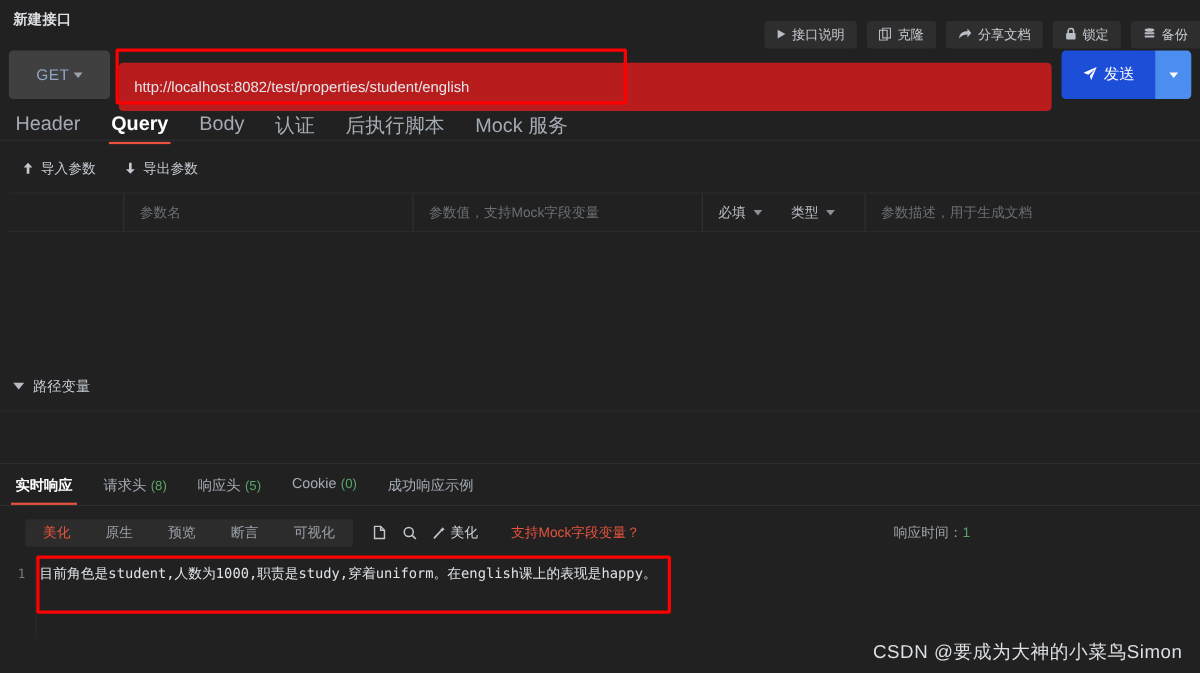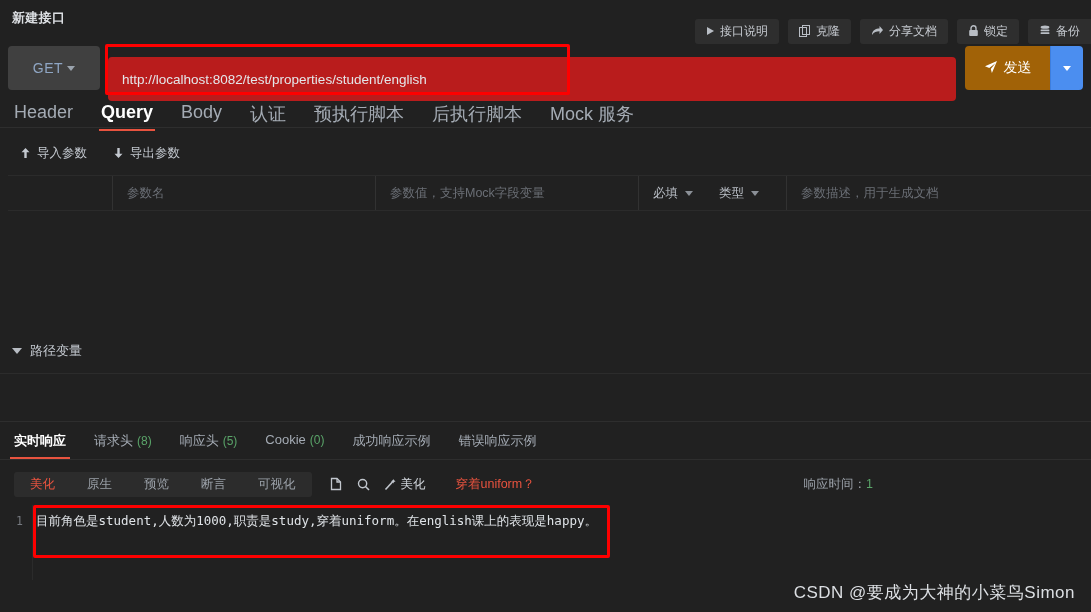--- a/index.html
+++ b/index.html
@@ -52,21 +52,21 @@
     border-right: 4px solid transparent; border-top: 5px solid #9aa3ad;
   }
   .url-input {
     position: absolute; left: 108px; top: 16px; width: 848px; height: 44px;
     background: #b91c1c; border: none; border-radius: 4px;
     color: #e4e7ea; font-size: 13.5px; font-family: inherit;
     padding: 0 14px; outline: none;
   }
   .send-btn {
     position: absolute; left: 965px; top: 5px; width: 85px; height: 44px;
-    background: #a16207; border: none; border-radius: 4px 0 0 4px;
+    background: #1d4ed8; border: none; border-radius: 4px 0 0 4px;
     color: #fff; font-size: 14px; font-family: inherit; cursor: pointer;
     display: flex; align-items: center; justify-content: center; gap: 6px;
   }
   .send-split {
     position: absolute; left: 1050px; top: 5px; width: 33px; height: 44px;
     background: #4b8ef0; border: none; border-radius: 0 4px 4px 0;
     border-left: 1px solid #3d7ede; cursor: pointer;
     display: flex; align-items: center; justify-content: center;
   }
   .send-split .caret-d { border-top-color: #fff; }
@@ -157,21 +157,21 @@
   }
   .res-t.active { color: #fff; font-weight: 600; }
   .res-t.active::after {
     content: ""; position: absolute; left: 10px; right: 10px; bottom: 0;
     height: 2px; background: #e8533f;
   }
   .cnt { color: #5aa469; font-size: 12px; }
 
   
   .resp-toolbar {
-    position: absolute; left: 4px; top: 470px; width: 869px; height: 28px;
+    position: absolute; left: 13px; top: 470px; width: 869px; height: 28px;
     display: flex; align-items: center;
   }
   .seg {
     margin-left: 10px; height: 25px; background: #2c2c2c; border-radius: 3px;
     display: flex; align-items: center;
   }
   .seg-i {
     font-size: 12.5px; color: #9ba1a9; padding: 0 16px; cursor: pointer;
     line-height: 25px;
   }
@@ -309,21 +309,20 @@
     <button class="send-split">
       <span class="caret-d"></span>
     </button>
   </div>
 
   <div class="req-tabs">
     <div class="rt">Header</div>
     <div class="rt active">Query</div>
     <div class="rt">Body</div>
     <div class="rt">认证</div>
-    <div class="rt">预执行脚本</div>
     <div class="rt">后执行脚本</div>
     <div class="rt">Mock 服务</div>
   </div>
 
   <div class="param-actions">
     <button class="pa-btn">
       <span class="ic">
         <svg width="11" height="12" viewBox="0 0 11 12">
           <path d="M5.5 1 L9.5 5.2 H6.7 V11 H4.3 V5.2 H1.5 Z" fill="currentColor"></path>
         </svg>
@@ -385,23 +384,20 @@
       <span>响应头</span>
       <span class="cnt">(5)</span>
     </div>
     <div class="res-t">
       <span>Cookie</span>
       <span class="cnt">(0)</span>
     </div>
     <div class="res-t">
       <span>成功响应示例</span>
     </div>
-    <div class="res-t">
-      <span>错误响应示例</span>
-    </div>
   </div>
 
   <div class="resp-toolbar">
     <div class="seg">
       <span class="seg-i on">美化</span>
       <span class="seg-i">原生</span>
       <span class="seg-i">预览</span>
       <span class="seg-i">断言</span>
       <span class="seg-i">可视化</span>
     </div>
@@ -421,21 +417,21 @@
       </span>
       <span class="beautify">
         <span class="ti">
           <svg width="13" height="13" viewBox="0 0 13 13">
             <line x1="1.5" y1="11.5" x2="10" y2="2.2" stroke="currentColor" stroke-width="1.6"></line>
             <path d="M9.2 1 L10 2.6 L11.6 3.2 L10 3.9 L9.2 5.5 L8.6 3.9 L7 3.2 L8.6 2.6 Z" fill="currentColor"></path>
           </svg>
         </span>
         <span>美化</span>
       </span>
-      <span class="bind-link">穿着uniform？</span>
+      <span class="bind-link">支持Mock字段变量？</span>
     </div>
 
     <div class="resp-time">
       <span>响应时间：</span><span class="val">1</span>
     </div>
   </div>
 
   <div class="resp-body">
     <div class="gutter">1</div>
     <div class="code-area">目前角色是student,人数为1000,职责是study,穿着uniform。在english课上的表现是happy。</div>

